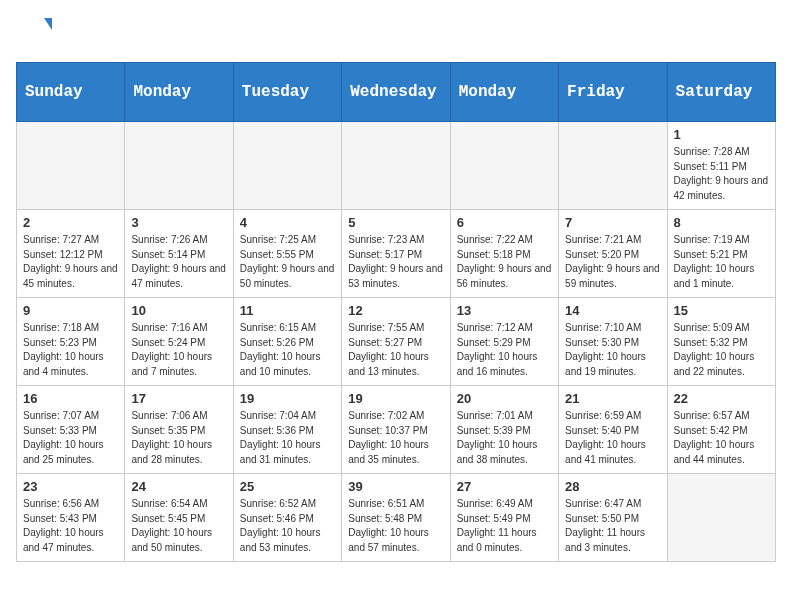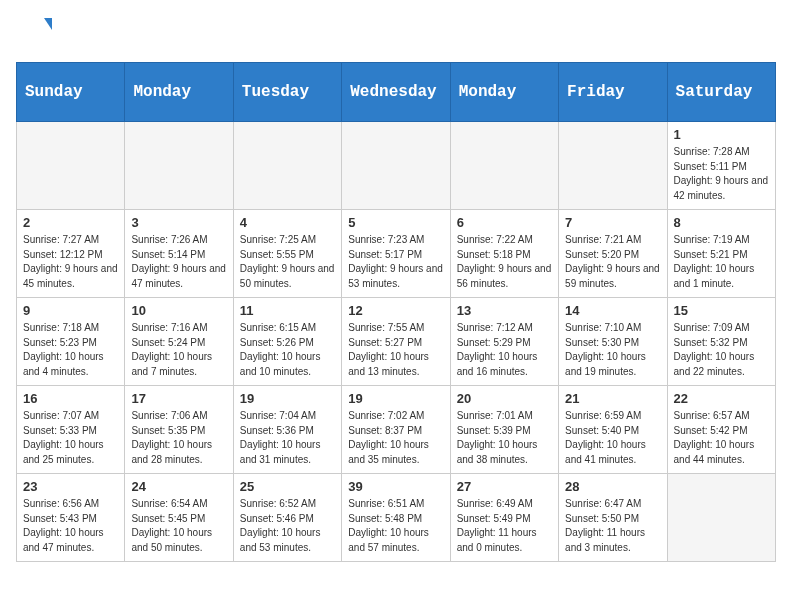--- a/index.html
+++ b/index.html
@@ -195,21 +195,21 @@
 Daylight: 10 hours and 16 minutes.</div>
         </td>
         <td>
           <span class="day-num">14</span>
           <div class="day-detail">Sunrise: 7:10 AM
 Sunset: 5:30 PM
 Daylight: 10 hours and 19 minutes.</div>
         </td>
         <td>
           <span class="day-num">15</span>
-          <div class="day-detail">Sunrise: 7:09 AM
+          <div class="day-detail">Sunrise: 5:09 AM
 Sunset: 5:32 PM
 Daylight: 10 hours and 22 minutes.</div>
         </td>
       </tr>
       <tr class="week-row">
         <td>
           <span class="day-num">16</span>
           <div class="day-detail">Sunrise: 7:07 AM
 Sunset: 5:33 PM
 Daylight: 10 hours and 25 minutes.</div>
@@ -222,21 +222,21 @@
         </td>
         <td>
           <span class="day-num">19</span>
           <div class="day-detail">Sunrise: 7:04 AM
 Sunset: 5:36 PM
 Daylight: 10 hours and 31 minutes.</div>
         </td>
         <td>
           <span class="day-num">19</span>
           <div class="day-detail">Sunrise: 7:02 AM
-Sunset: 8:37 PM
+Sunset: 10:37 PM
 Daylight: 10 hours and 35 minutes.</div>
         </td>
         <td>
           <span class="day-num">20</span>
           <div class="day-detail">Sunrise: 7:01 AM
 Sunset: 5:39 PM
 Daylight: 10 hours and 38 minutes.</div>
         </td>
         <td>
           <span class="day-num">21</span>

